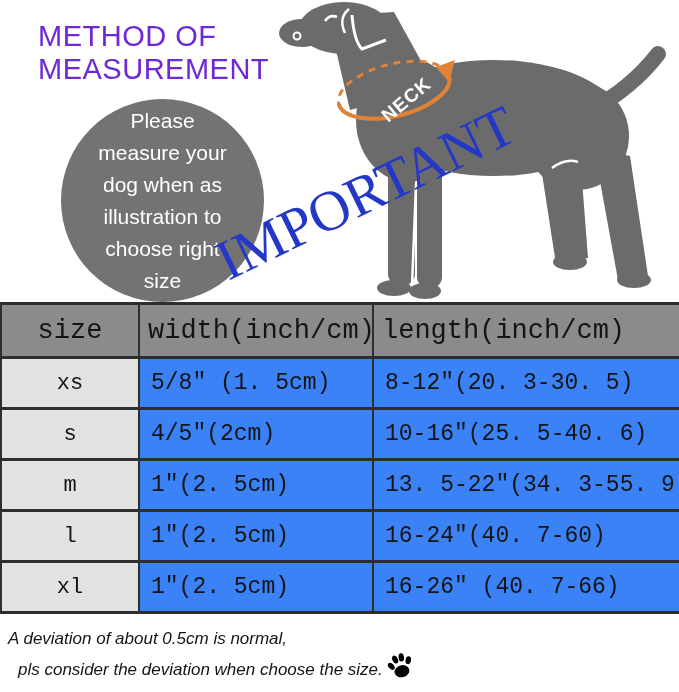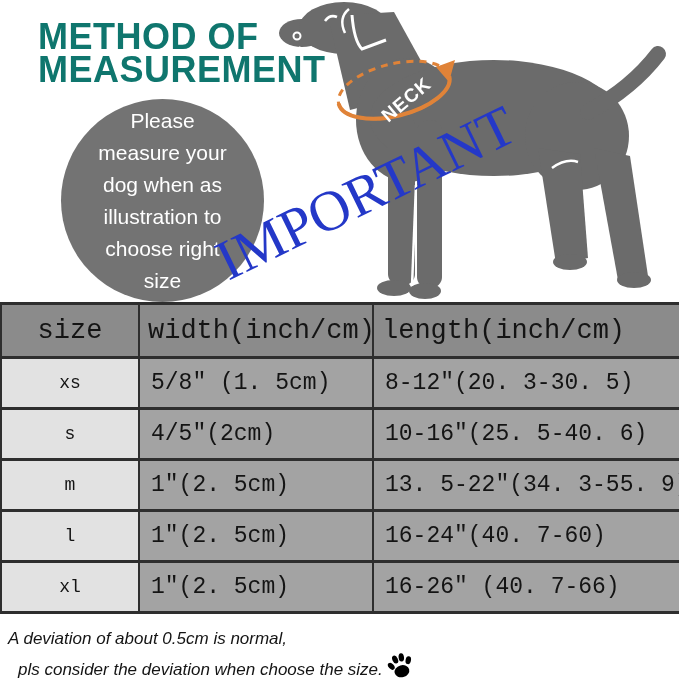--- a/index.html
+++ b/index.html
@@ -5,22 +5,22 @@
   * { margin:0; padding:0; box-sizing:border-box; }
   html,body { width:679px; height:692px; }
   body {
     position:relative; background:#ffffff; overflow:hidden;
     font-family:"Liberation Sans", sans-serif;
   }
 
   
   .title {
     position:absolute; left:38px; top:20px;
-    font-size:36px; font-weight:bold; line-height:33px;
-    letter-spacing:0.5px; color:#0f766e; white-space:nowrap;
+    font-size:29px; font-weight:normal; line-height:33px;
+    letter-spacing:0.5px; color:#6d28d9; white-space:nowrap;
   }
 
   
   .bubble {
     position:absolute; left:61px; top:99px; width:203px; height:203px;
     border-radius:50%; background:#737373; color:#ffffff;
     display:flex; flex-direction:column; justify-content:center;
     align-items:center; text-align:center;
     font-size:21px; line-height:32px;
   }
@@ -50,23 +50,23 @@
     color:#141414;
   }
   .size-chart th, .size-chart td {
     border:2px solid #2e2e2e; border-top-width:3px; border-bottom-width:3px;
     white-space:nowrap; overflow:hidden;
   }
   .size-chart th {
     height:54px; background:#8B8B8B; font-weight:normal; font-size:27px;
   }
   .size-chart th.left { text-align:left; padding-left:8px; }
-  .size-chart td { height:51px; background:#a3a3a3; }
+  .size-chart td { height:51px; background:#3b82f6; }
   .size-chart td.size-cell {
-    background:#E2E2E2; text-align:center; font-size:18px;margin-left:34px;
+    background:#E2E2E2; text-align:center; font-size:22px;margin-left:34px;
   }
   .size-chart td.val { text-align:left; padding-left:11px; font-size:23px; }
 
   
   .foot-line1 {
     position:absolute; left:8px; top:629px;
     font-style:italic; font-size:17px; color:#141414;
   }
   .foot-line2 {
     position:absolute; left:8px; top:659px;

